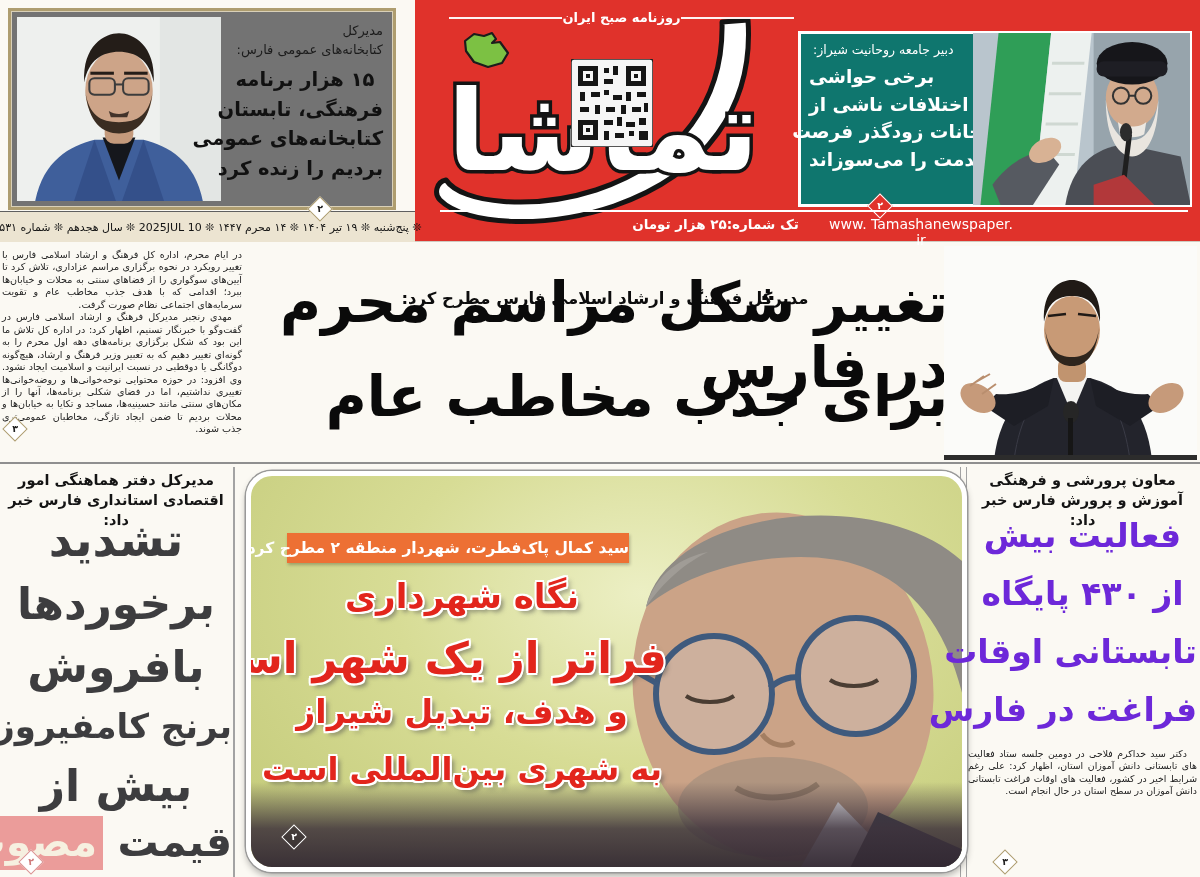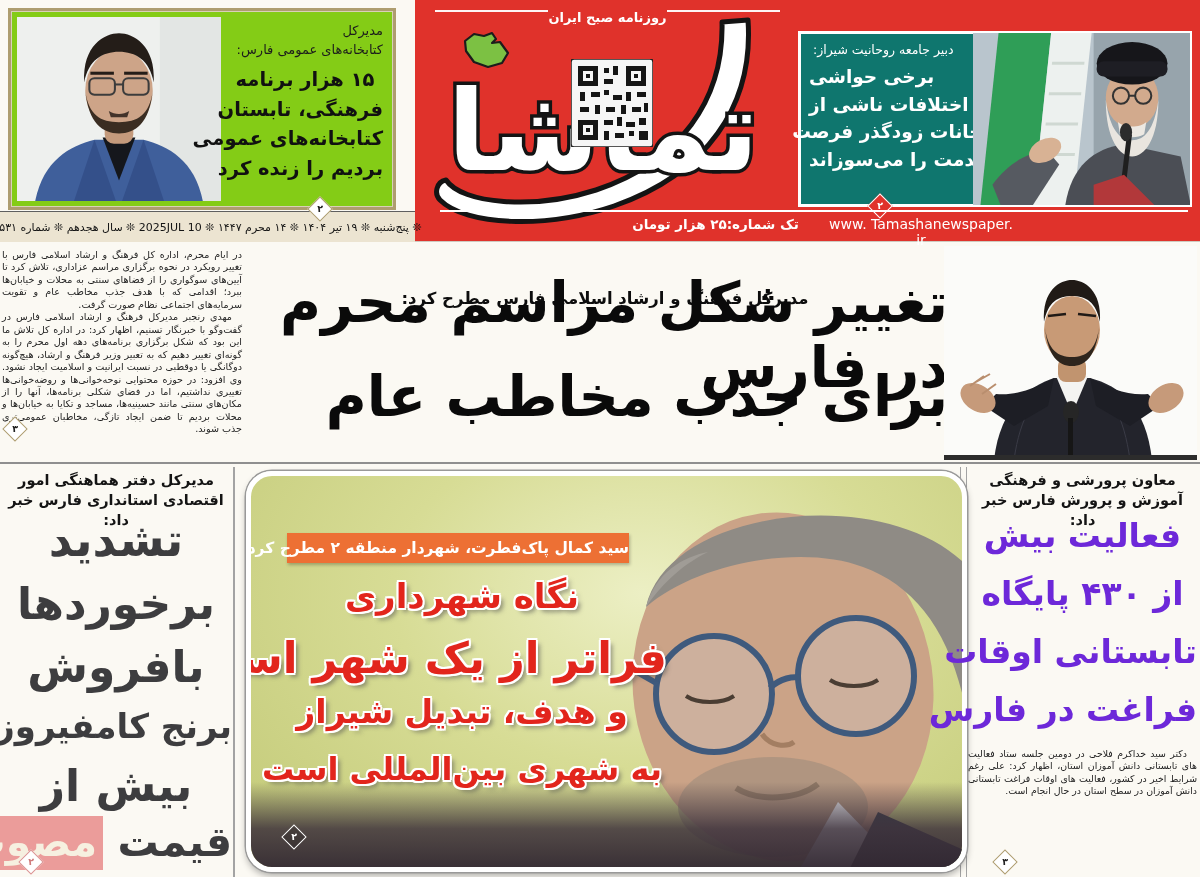--- a/index.html
+++ b/index.html
@@ -1,41 +1,41 @@
 <!DOCTYPE html>
 <html lang="fa"><head>
 <meta charset="utf-8">
 <style>
   html,body{margin:0;padding:0;}
   body{background:#e8e8e8;font-family:"DejaVu Sans",sans-serif;}
   .page{position:relative;width:1200px;height:877px;background:#fbf9f3;overflow:hidden;direction:rtl;margin:0 auto;}
 
   
   .masthead{position:absolute;left:415px;top:0;width:785px;height:241px;background:#e0322b;}
-  .tagline-row{position:absolute;left:435px;top:10px;width:345px;display:flex;gap:0;z-index:6;}
+  .tagline-row{position:absolute;left:449px;top:10px;width:345px;display:flex;align-items:center;gap:0;z-index:6;}
   .tagline-row .dash{flex:1;height:2px;background:#ffffff;opacity:.95;}
   .tagline{color:#fff;font-size:13px;font-weight:bold;white-space:nowrap;}
   .logo-swoosh{position:absolute;left:418px;top:14px;width:345px;height:228px;z-index:3;}
   .logo-svg{position:absolute;left:428px;top:18px;width:350px;height:200px;z-index:4;}
   .iran-map{position:absolute;left:462px;top:31px;width:48px;height:38px;z-index:6;}
   .qr{position:absolute;left:571px;top:59px;width:82px;height:88px;z-index:7;}
   .white-rule{position:absolute;left:440px;top:210px;width:748px;height:2px;background:#fff;z-index:6;}
   .price{position:absolute;left:628px;top:216px;width:175px;text-align:center;color:#fff;font-weight:bold;font-size:13.5px;z-index:6;}
   .website{position:absolute;left:826px;top:216px;width:190px;text-align:center;color:#fff;font-size:14px;direction:ltr;z-index:6;}
 
   
   .tr-box{position:absolute;left:798px;top:31px;width:388px;height:170px;border:3px solid #fff;z-index:5;background:#0f766e;}
   .tr-text{position:absolute;right:186px;left:8px;top:8px;text-align:left;color:#fff;}
   .tr-kicker{font-size:12.5px;margin:0 0 6px 4px;}
   .tr-line{font-size:18.5px;font-weight:bold;line-height:27.5px;white-space:nowrap;}
   .tr-photo{position:absolute;left:172px;right:-1px;top:-1px;bottom:-1px;overflow:hidden;}
   .tr-photo svg{width:100%;height:100%;display:block;}
 
   
-  .tl-box{position:absolute;left:8px;top:8px;width:382px;height:196px;border:3px solid #ae9d6f;background:#84cc16;box-shadow:0 0 0 1px #d9d0b8 inset;z-index:4;}
+  .tl-box{position:absolute;left:8px;top:8px;width:382px;height:196px;border:3px solid #ae9d6f;background:#737373;box-shadow:0 0 0 1px #d9d0b8 inset;z-index:4;}
   .tl-photo{position:absolute;left:6px;top:6px;width:204px;height:184px;overflow:hidden;}
   .tl-photo svg{width:100%;height:100%;display:block;}
   .tl-text{position:absolute;right:10px;left:216px;top:10px;}
   .tl-kicker{font-size:13px;color:#1c1c1c;line-height:19px;margin-bottom:6px;}
   .tl-line{font-size:19.5px;font-weight:bold;color:#111;line-height:29.5px;text-align:center;white-space:nowrap;}
 
   
   .datebar{position:absolute;left:0;top:211px;width:415px;height:30px;background:#ece4d1;border-top:1.5px solid #5f5f5f;display:flex;align-items:center;justify-content:center;z-index:2;}
   .datebar span{font-size:11px;color:#141414;white-space:nowrap;}
   .top-sep{position:absolute;left:0;top:241px;width:1200px;height:1px;background:#cfcac0;}

